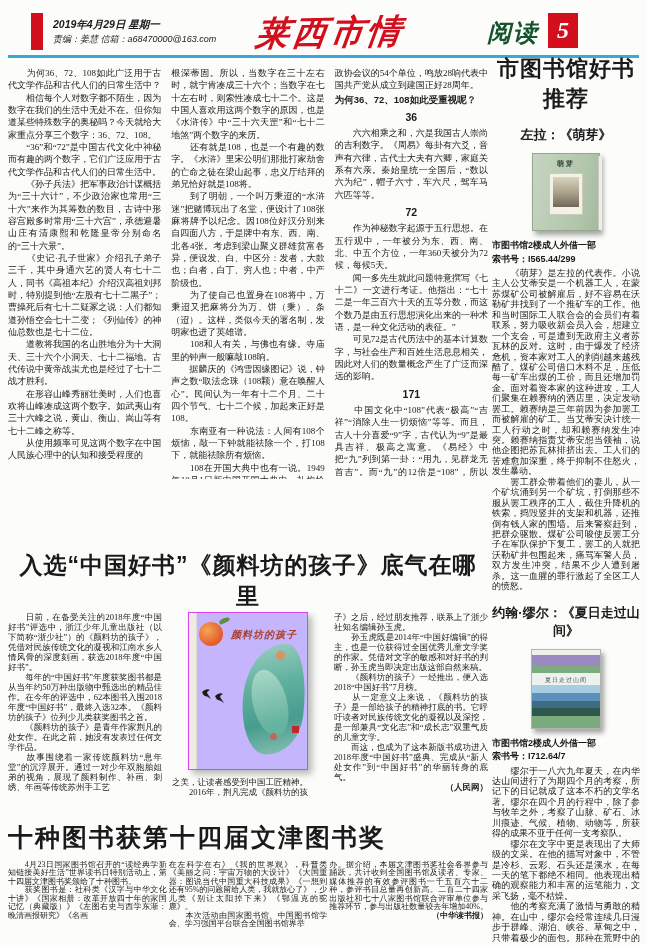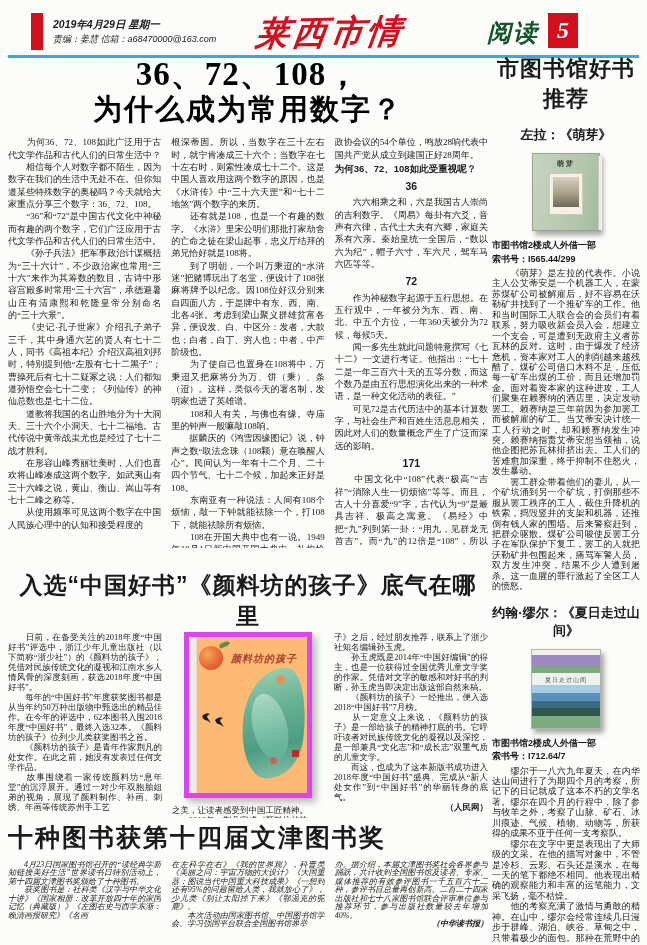--- a/index.html
+++ b/index.html
@@ -66,70 +66,66 @@
       #7cab80 20%,#7cab80 30%,
       #edf2ee 30%,#edf2ee 45%,
       #a6cde2 45%,#a6cde2 55%,
       #5b90ba 55%,#5b90ba 66%,
       #3c6b84 66%,#3c6b84 74%,
       #2d584b 74%,#2d584b 85%,
       #7cab80 85%,#7cab80 100%);}
   .cover2 .c2-title{position:absolute;top:34%;left:0;right:0;text-align:center;font-size:6px;color:#4a564e;letter-spacing:1px;}
   
   .feature{position:absolute;left:8px;top:550px;width:480px;height:268px;overflow:hidden;}
-  .feat-title{font-size:23px;font-weight:900;text-align:center;letter-spacing:1px;font-family:"Liberation Sans","DejaVu Sans",sans-serif;margin-top:20px;}
+  .feat-title{font-size:23px;font-weight:900;text-align:center;letter-spacing:1px;font-family:"Liberation Sans","DejaVu Sans",sans-serif;}
   .feat-body{display:flex;gap:10px;height:228px;overflow:hidden;}
   .fcol{flex:1;font-size:8.5px;line-height:1.18;text-align:justify;overflow:hidden;}
   .fmid{width:152px;flex:none;display:flex;flex-direction:column;align-items:center;}
   .caption{font-size:8.5px;line-height:1.18;text-align:justify;white-space:pre-line;margin-top:7px;width:100%;}
   
-  .cover3{width:118px;height:156px;position:relative;background:#fdba74;border:5px solid #d946ef;
+  .cover3{width:118px;height:156px;position:relative;background:#c4b5fd;border:1px solid #d946ef;
     box-shadow:4px 4px 7px rgba(0,0,0,.28);overflow:hidden;}
   .cover3 .spine{position:absolute;left:0;top:0;width:7px;height:100%;background:#efece5;border-right:1px solid #dfdbd2;}
   .cover3 .fruit{position:absolute;left:10px;top:9px;width:24px;height:24px;border-radius:50%;
     background:radial-gradient(circle at 35% 35%,#f5a653,#e4592e 70%);}
   .cover3 .leaf{position:absolute;left:30px;top:5px;width:11px;height:5px;background:#5f8d49;border-radius:50% 50% 50% 0;transform:rotate(-20deg);}
   .cover3 .c3-title{position:absolute;top:16px;left:42px;right:6px;font-size:10px;font-weight:bold;color:#a8402f;
     font-style:italic;letter-spacing:1px;line-height:1.1;}
   .cover3 .wash1{position:absolute;top:30px;right:2px;width:62px;height:112px;opacity:.92;transform:rotate(7deg);
     background:linear-gradient(160deg,#9ed4c0 0%,#58b096 38%,#3d9a85 68%,#8cc7b2 100%);
     border-radius:62% 38% 55% 45%/48% 62% 38% 52%;}
   .cover3 .wash2{position:absolute;top:56px;right:20px;width:34px;height:68px;opacity:.65;transform:rotate(-14deg);
     background:linear-gradient(#c8e8d8,#63b79d);border-radius:50%;}
   .cover3 .speck1{position:absolute;top:38px;right:22px;width:9px;height:9px;border-radius:50%;background:#ea8b49;opacity:.85;}
   .cover3 .speck2{position:absolute;top:120px;right:30px;width:7px;height:7px;border-radius:50%;background:#d8554a;opacity:.8;}
   .cover3 .seal{position:absolute;bottom:36px;right:8px;width:7px;height:7px;background:#c1272d;}
   .cover3 .swallows{position:absolute;left:12px;top:74px;}
   
   .award{position:absolute;left:8px;top:821px;width:480px;height:122px;overflow:hidden;}
   .award-title{font-size:25px;font-weight:900;text-align:left;letter-spacing:2px;font-family:"Liberation Sans","DejaVu Sans",sans-serif;}
-  .award-body{display:flex;gap:10px;margin-top:7px;height:82px;overflow:hidden;font-style:italic;}
+  .award-body{display:flex;gap:2px;margin-top:7px;height:82px;overflow:hidden;}
   .acol{flex:1;font-size:8px;line-height:1.06;text-align:justify;overflow:hidden;}
   .attr-sm{text-align:right;font-weight:bold;}
 </style>
 </head>
 <body>
 
 <div class="header">
   <div class="flag-bar"></div>
   <div class="header-meta">
     <div class="date-line">2019年4月29日 星期一</div>
     <div class="editor-line">责编：姜慧 信箱：a68470000@163.com</div>
   </div>
   <div class="masthead">莱西市情</div>
   <div class="section-label">阅读</div>
   <div class="page-box">5</div>
   <div class="header-rule"></div>
 </div>
 
 <div class="main-article">
-  <div class="main-title">
-    <div class="t1">36、72、108，</div>
-    <div class="t2">为什么成为常用数字？</div>
-  </div>
   <div class="main-body">
     <div class="mcol para">　　为何36、72、108如此广泛用于古代文学作品和古代人们的日常生活中？
 　　相信每个人对数字都不陌生，因为数字在我们的生活中无处不在。但你知道某些特殊数字的奥秘吗？今天就给大家重点分享三个数字：36、72、108。
 　　“36”和“72”是中国古代文化中神秘而有趣的两个数字，它们广泛应用于古代文学作品和古代人们的日常生活中。
 　　《孙子兵法》把军事政治计谋概括为“三十六计”，不少政治家也常用“三十六”来作为其筹数的数目，古诗中形容宫殿多时常用“三十六宫”，承德避暑山庄有清康熙和乾隆皇帝分别命名的“三十六景”。
 　　《史记·孔子世家》介绍孔子弟子三千，其中身通六艺的贤人有七十二人，同书《高祖本纪》介绍汉高祖刘邦时，特别提到他“左股有七十二黑子”；曹操死后有七十二疑冢之说：人们都知道孙悟空会七十二变；《列仙传》的神仙总数也是七十二位。
 　　道教将我国的名山胜地分为十大洞天、三十六个小洞天、七十二福地。古代传说中黄帝战蚩尤也是经过了七十二战才胜利。
 　　在形容山峰秀丽壮美时，人们也喜欢将山峰凑成这两个数字。如武夷山有三十六峰之说，黄山、衡山、嵩山等有七十二峰之称等。
 　　从使用频率可见这两个数字在中国人民族心理中的认知和接受程度的</div>
     <div class="mcol para">根深蒂固。所以，当数字在三十左右时，就宁肯凑成三十六个；当数字在七十左右时，则索性凑成七十二个。这是中国人喜欢用这两个数字的原因，也是《水浒传》中“三十六天罡”和“七十二地煞”两个数字的来历。

